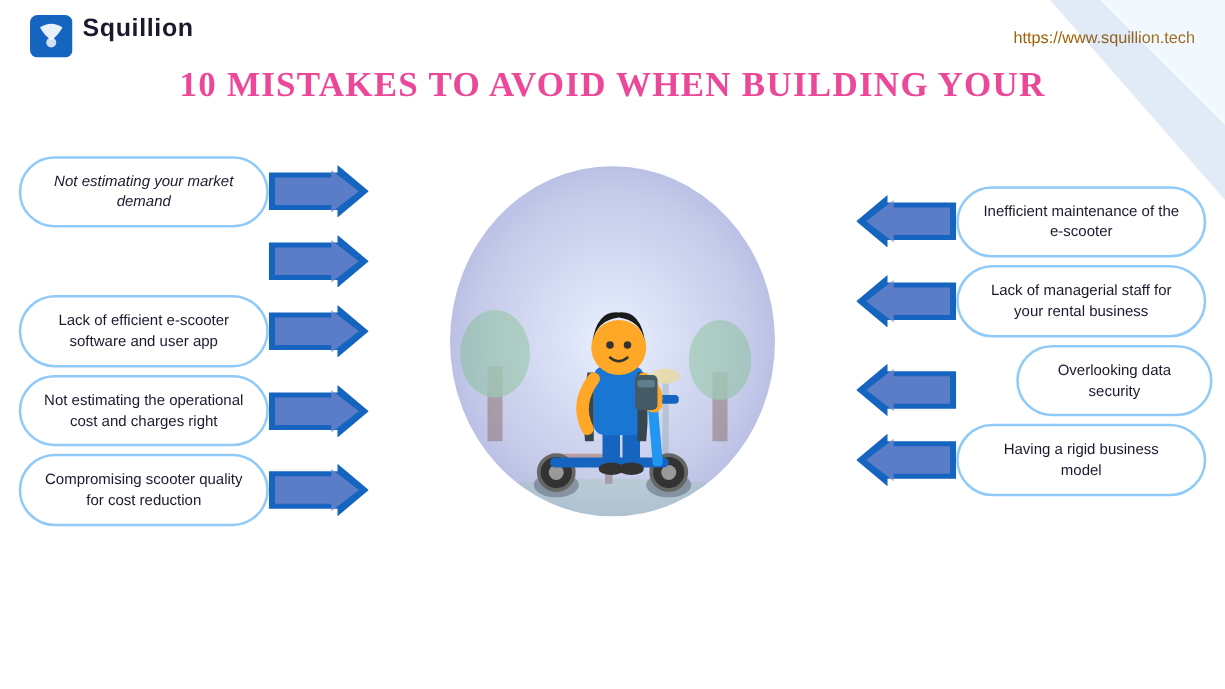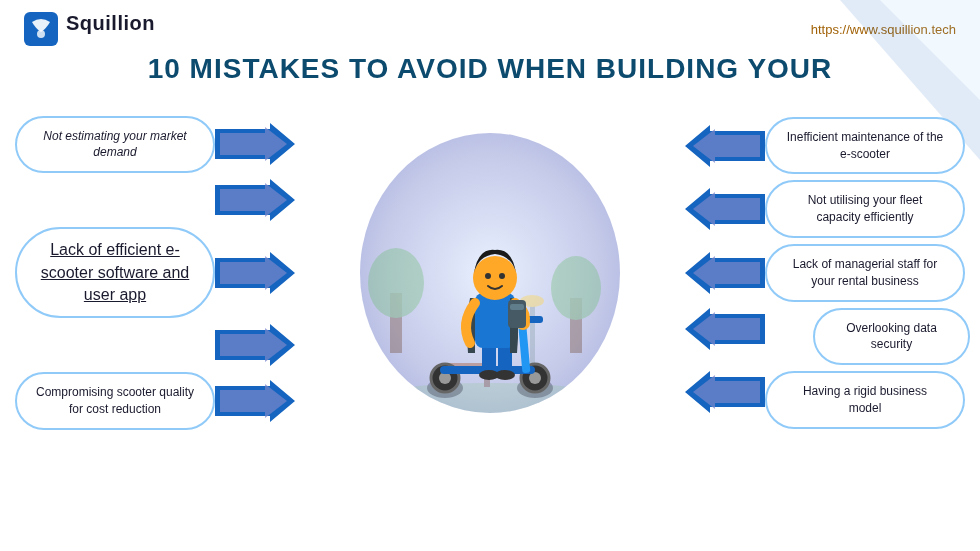--- a/index.html
+++ b/index.html
@@ -41,24 +41,25 @@
 
     
     .title-section {
       text-align: center;
       margin-bottom: 8px;
     }
 
     .main-title {
       font-size: 28px;
       font-weight: 900;
-      color: #0c4a6e;
+      color: #ec4899;
       text-transform: uppercase;
       letter-spacing: 1px;
       line-height: 1.1;
+      font-family: Liberation Serif, serif;
     }
 
     .sub-title {
       font-size: 20px;
       font-weight: 400;
       color: #333;
       letter-spacing: 0.5px;
     }
 
     
@@ -147,28 +148,29 @@
     </div>
 
     <div style="display:flex;align-items:center;width:285px;justify-content:flex-end;">
       <svg width="80" height="42" viewBox="0 0 80 42" style="flex-shrink:0;">
         <polygon points="0,6 55,6 55,0 80,21 55,42 55,36 0,36" fill="#1565c0"></polygon>
         <polygon points="5,10 50,10 50,4 72,21 50,38 50,32 5,32" fill="#7986cb" opacity="0.7"></polygon>
       </svg>
     </div>
 
     <div style="display:flex;align-items:center;width:285px;justify-content:flex-end;">
-      <div class="pill-item" style="width:200px;font-size:16px;text-decoration:underline;">Lack of efficient e-scooter software and user app</div>
-      <svg width="80" height="42" viewBox="0 0 80 42" style="flex-shrink:0;">
-        <polygon points="0,6 55,6 55,0 80,21 55,42 55,36 0,36" fill="#1565c0"></polygon>
-        <polygon points="5,10 50,10 50,4 72,21 50,38 50,32 5,32" fill="#7986cb" opacity="0.7"></polygon>
-      </svg>
-    </div>
-
-    <div style="display:flex;align-items:center;width:285px;justify-content:flex-end;">
+      <div class="pill-item" style="width:200px;font-size:12px;">Lack of efficient e-scooter software and user app</div>
+      <svg width="80" height="42" viewBox="0 0 80 42" style="flex-shrink:0;">
+        <polygon points="0,6 55,6 55,0 80,21 55,42 55,36 0,36" fill="#1565c0"></polygon>
+        <polygon points="5,10 50,10 50,4 72,21 50,38 50,32 5,32" fill="#7986cb" opacity="0.7"></polygon>
+      </svg>
+    </div>
+
+    <div style="display:flex;align-items:center;width:285px;justify-content:flex-end;">
+      <div class="pill-item" style="width:200px;font-size:12px;">Not estimating the operational cost and charges right</div>
       <svg width="80" height="42" viewBox="0 0 80 42" style="flex-shrink:0;">
         <polygon points="0,6 55,6 55,0 80,21 55,42 55,36 0,36" fill="#1565c0"></polygon>
         <polygon points="5,10 50,10 50,4 72,21 50,38 50,32 5,32" fill="#7986cb" opacity="0.7"></polygon>
       </svg>
     </div>
 
     <div style="display:flex;align-items:center;width:285px;justify-content:flex-end;">
       <div class="pill-item" style="width:200px;font-size:12px;">Compromising scooter quality for cost reduction</div>
       <svg width="80" height="42" viewBox="0 0 80 42" style="flex-shrink:0;">
         <polygon points="0,6 55,6 55,0 80,21 55,42 55,36 0,36" fill="#1565c0"></polygon>
@@ -247,47 +249,40 @@
 
     <div style="display:flex;align-items:center;width:285px;">
 
       <svg width="80" height="42" viewBox="0 0 80 42" style="flex-shrink:0;">
         <polygon points="80,6 25,6 25,0 0,21 25,42 25,36 80,36" fill="#1565c0"></polygon>
         <polygon points="75,10 30,10 30,4 8,21 30,38 30,32 75,32" fill="#7986cb" opacity="0.7"></polygon>
       </svg>
       <div class="pill-item" style="width:200px;font-size:12px;">Inefficient maintenance of the e-scooter</div>
     </div>
 
+
     <div style="display:flex;align-items:center;width:285px;">
       <svg width="80" height="42" viewBox="0 0 80 42" style="flex-shrink:0;">
         <polygon points="80,6 25,6 25,0 0,21 25,42 25,36 80,36" fill="#1565c0"></polygon>
         <polygon points="75,10 30,10 30,4 8,21 30,38 30,32 75,32" fill="#7986cb" opacity="0.7"></polygon>
       </svg>
-      <div class="pill-item" style="width:200px;font-size:12px;">Not utilising your fleet capacity efficiently</div>
+      <div class="pill-item" style="width:200px;font-size:12px;">Lack of managerial staff for your rental business</div>
+    </div>
+
+    <div style="display:flex;align-items:flex-end;width:285px;gap:48px;">
+      <svg width="80" height="42" viewBox="0 0 80 42" style="flex-shrink:0;">
+        <polygon points="80,6 25,6 25,0 0,21 25,42 25,36 80,36" fill="#1565c0"></polygon>
+        <polygon points="75,10 30,10 30,4 8,21 30,38 30,32 75,32" fill="#7986cb" opacity="0.7"></polygon>
+      </svg>
+      <div class="pill-item" style="width:200px;font-size:12px;">Overlooking data security</div>
     </div>
 
     <div style="display:flex;align-items:center;width:285px;">
       <svg width="80" height="42" viewBox="0 0 80 42" style="flex-shrink:0;">
         <polygon points="80,6 25,6 25,0 0,21 25,42 25,36 80,36" fill="#1565c0"></polygon>
         <polygon points="75,10 30,10 30,4 8,21 30,38 30,32 75,32" fill="#7986cb" opacity="0.7"></polygon>
       </svg>
-      <div class="pill-item" style="width:200px;font-size:12px;">Lack of managerial staff for your rental business</div>
-    </div>
-
-    <div style="display:flex;align-items:flex-start;width:285px;gap:48px;">
-      <svg width="80" height="42" viewBox="0 0 80 42" style="flex-shrink:0;">
-        <polygon points="80,6 25,6 25,0 0,21 25,42 25,36 80,36" fill="#1565c0"></polygon>
-        <polygon points="75,10 30,10 30,4 8,21 30,38 30,32 75,32" fill="#7986cb" opacity="0.7"></polygon>
-      </svg>
-      <div class="pill-item" style="width:200px;font-size:12px;">Overlooking data security</div>
-    </div>
-
-    <div style="display:flex;align-items:flex-start;width:285px;">
-      <svg width="80" height="42" viewBox="0 0 80 42" style="flex-shrink:0;">
-        <polygon points="80,6 25,6 25,0 0,21 25,42 25,36 80,36" fill="#1565c0"></polygon>
-        <polygon points="75,10 30,10 30,4 8,21 30,38 30,32 75,32" fill="#7986cb" opacity="0.7"></polygon>
-      </svg>
       <div class="pill-item" style="width:200px;font-size:12px;">Having a rigid business model</div>
     </div>
 
   </div>
 
 </div>
 
 </body></html>

